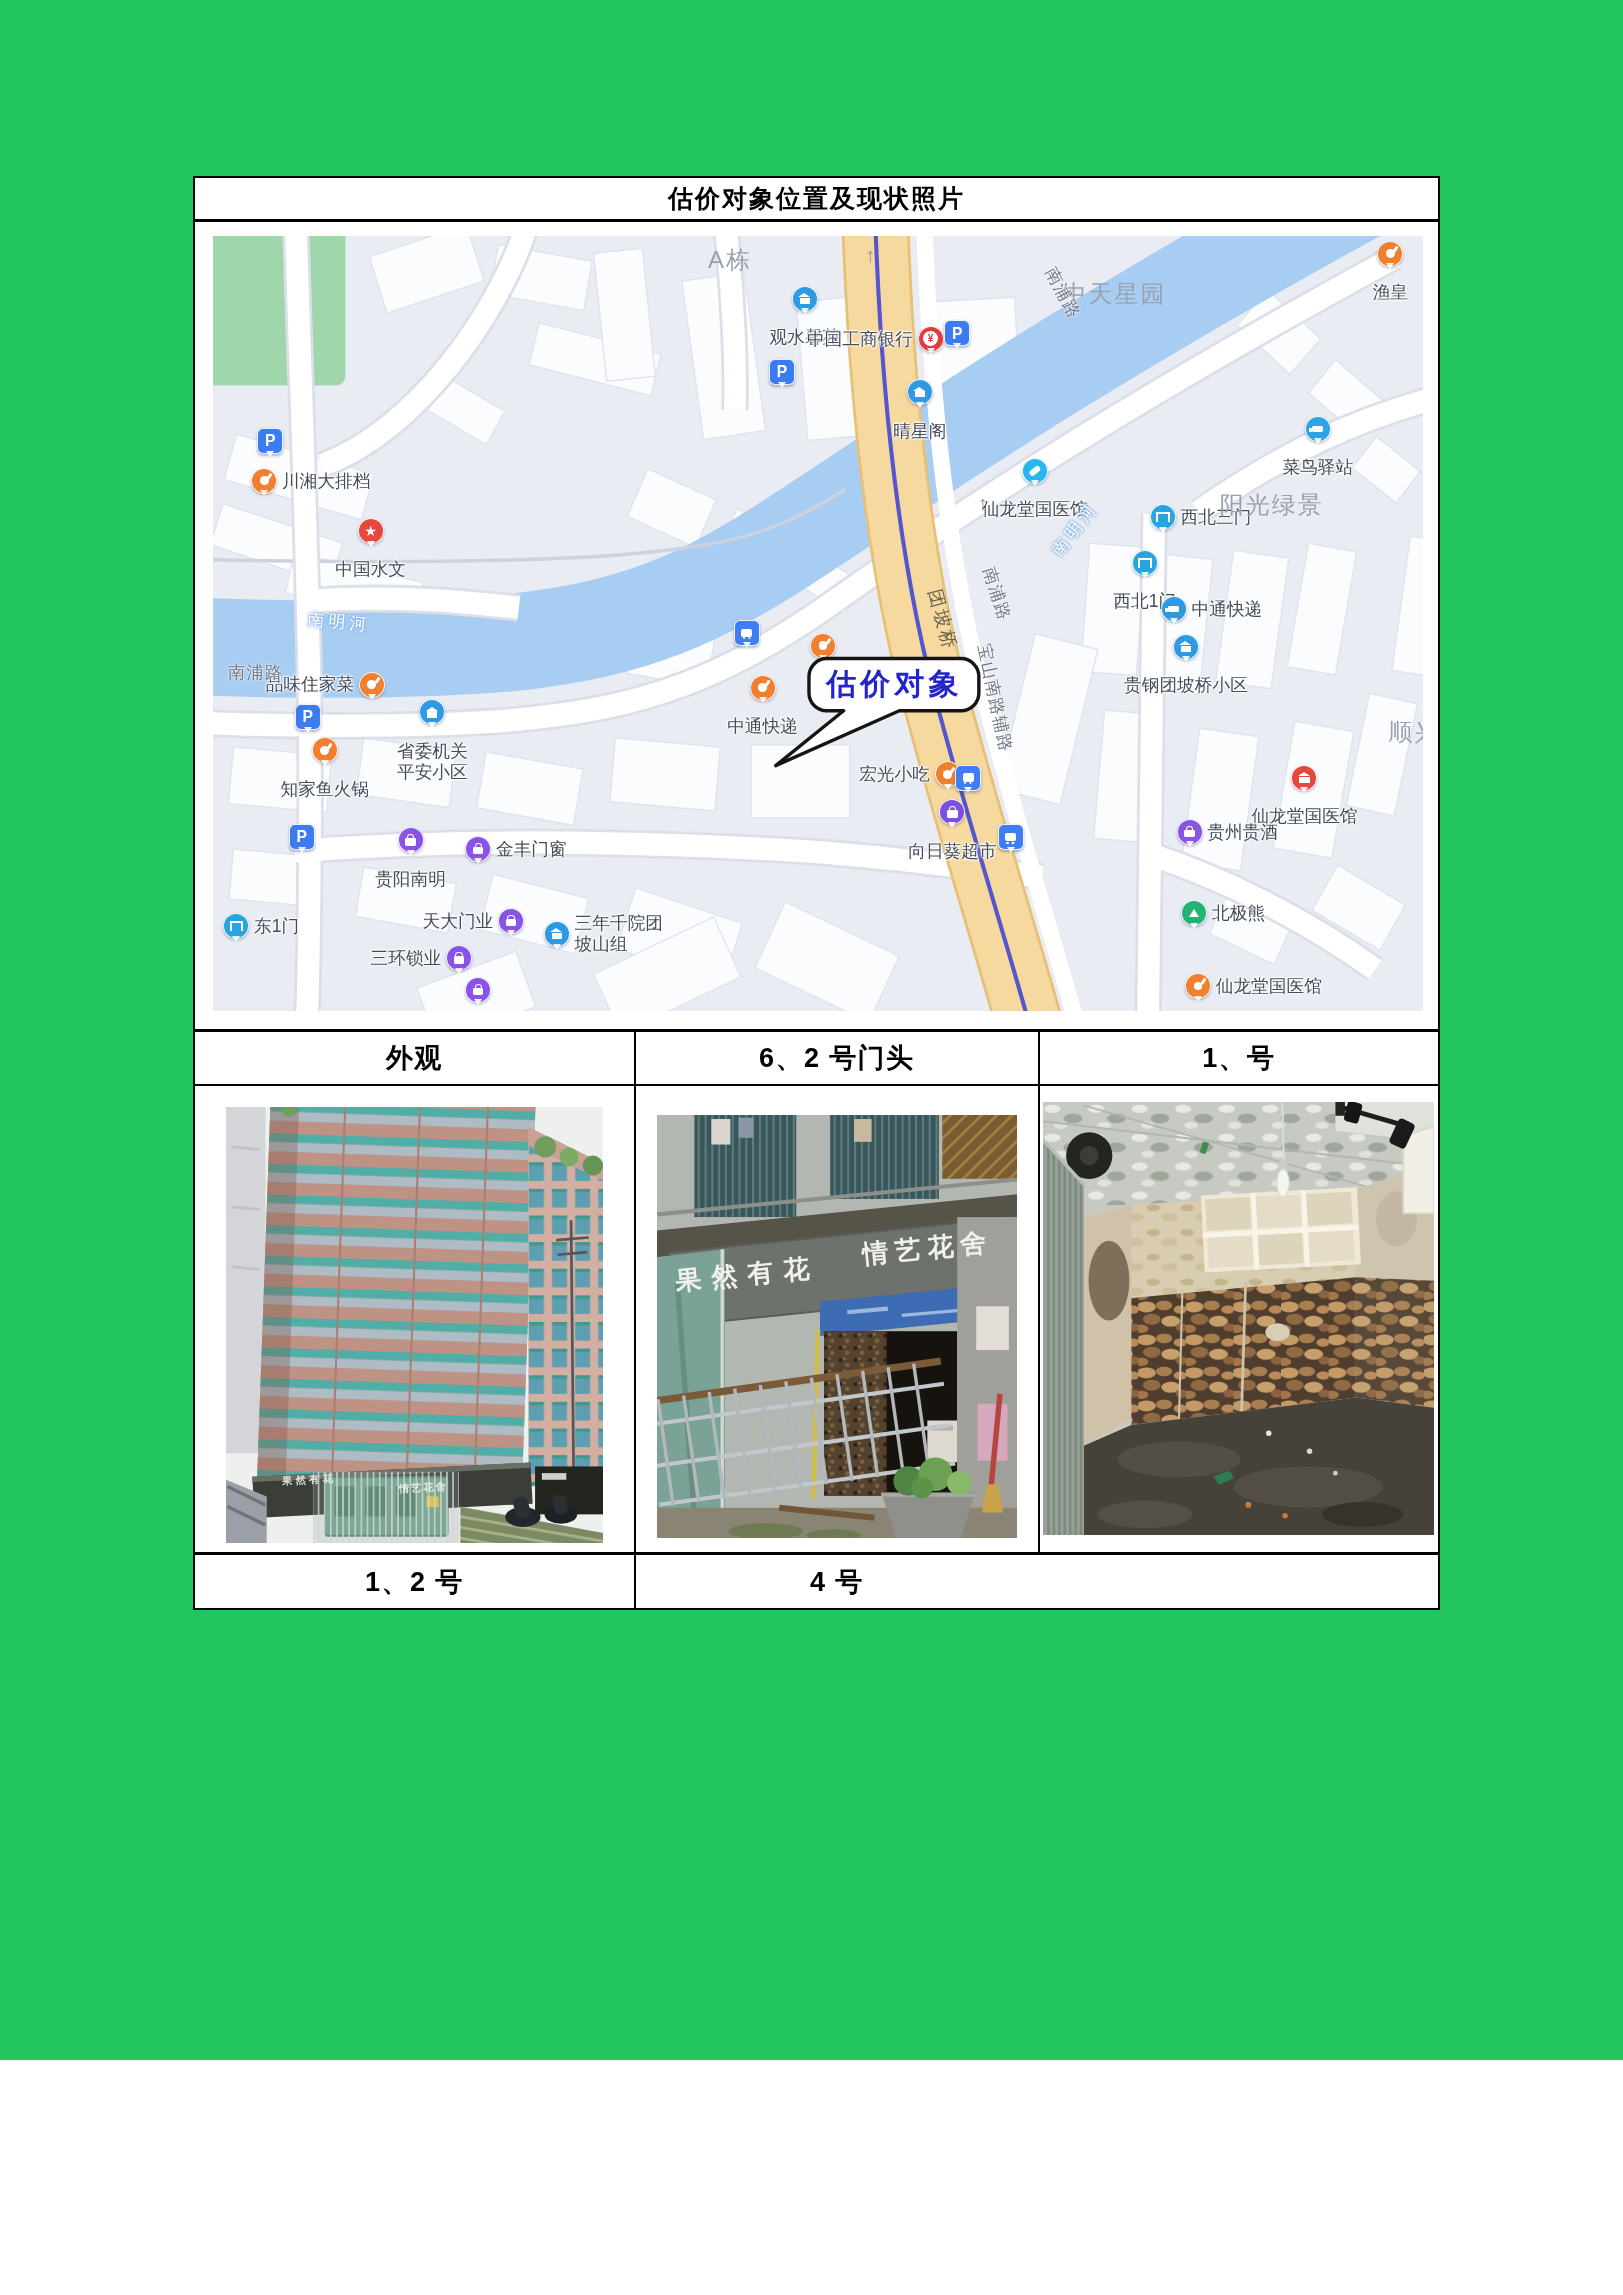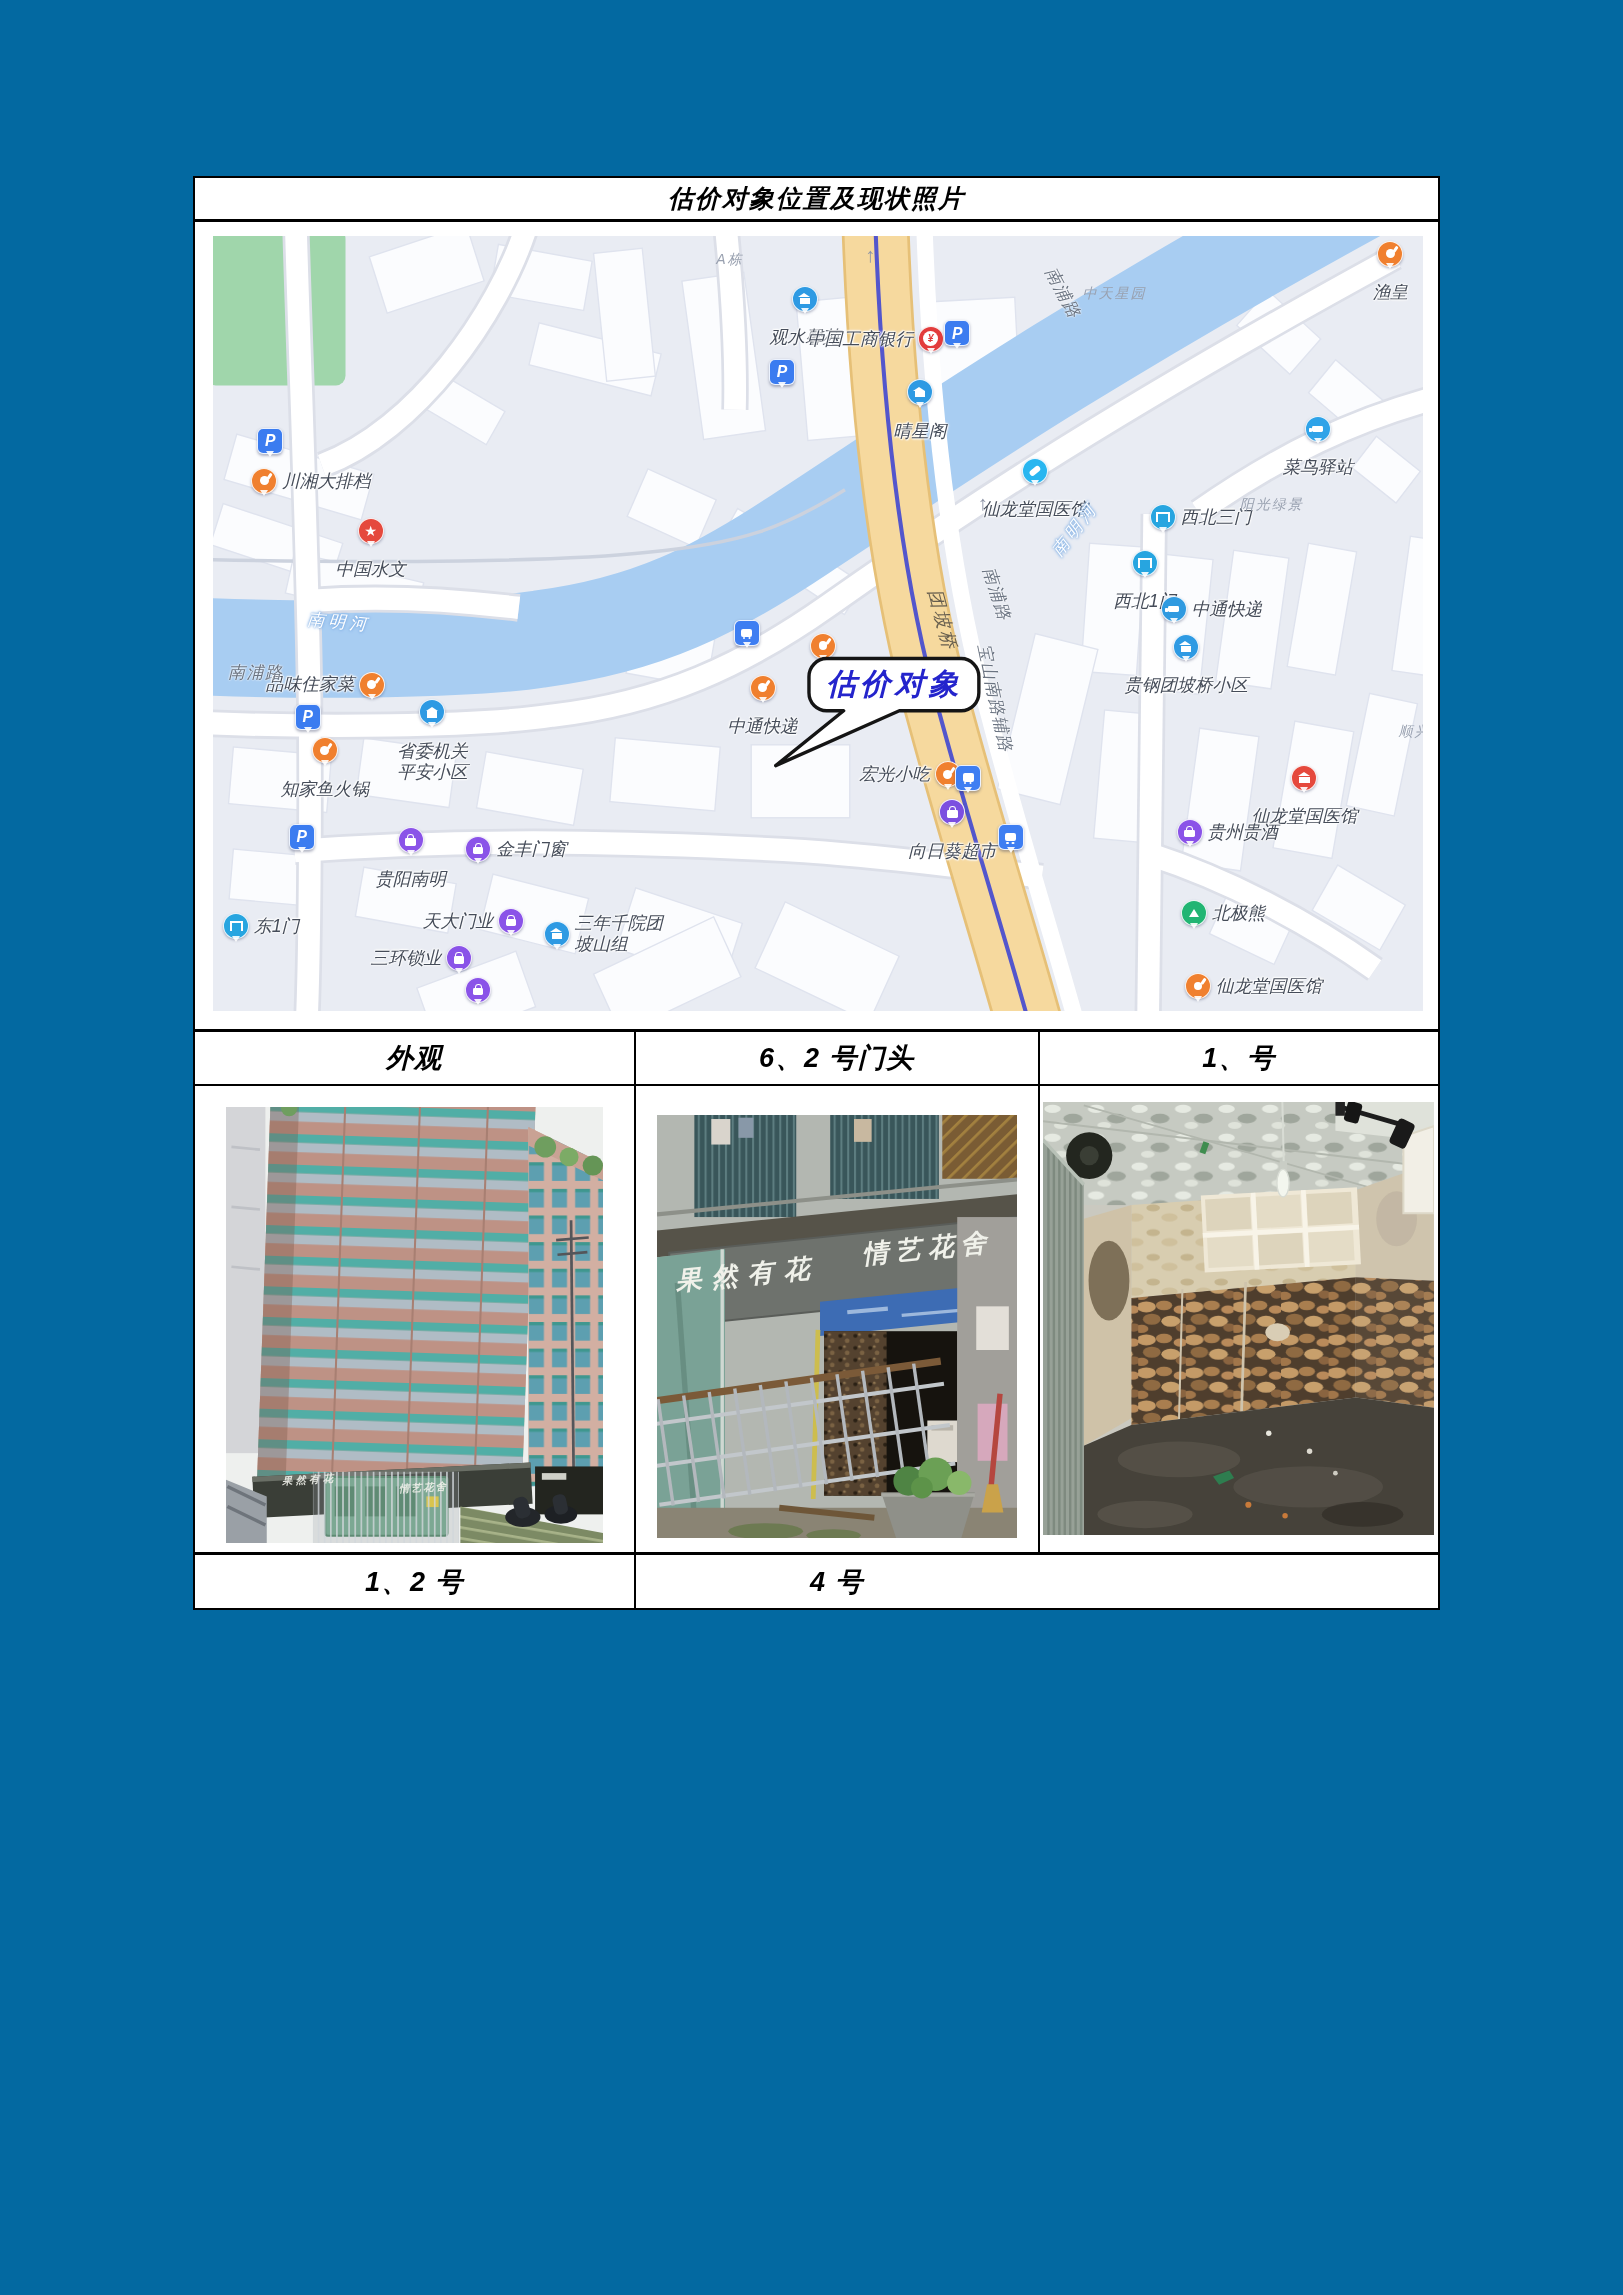--- a/index.html
+++ b/index.html
@@ -1,17 +1,17 @@
 <!DOCTYPE html>
 <html style="font-size:11px"><head>
 <meta charset="utf-8">
 <style>
   html,body{margin:0;padding:0;background:#ffffff;}
   body{font-family:"Liberation Sans","DejaVu Sans",sans-serif;color:#000;}
-  .page{position:relative;width:1623px;height:2295px;background:#0369a1;overflow:hidden;font-style:italic;}
+  .page{position:relative;width:1623px;height:2060px;background:#22c55e;overflow:hidden;}
 
   
   .report-table{position:absolute;left:193px;top:176px;width:1247px;border:2.7px solid #000;background:#fff;box-sizing:border-box;}
   .row{box-sizing:border-box;}
   .title-row{height:44px;border-bottom:3.4px solid #000;display:flex;align-items:center;justify-content:center;}
   .title-row .t{font-family:"Liberation Serif","DejaVu Serif",serif;font-weight:700;font-size:25px;letter-spacing:2px;}
   .map-row{height:810px;border-bottom:3.4px solid #000;padding:13.6px 15px 18.4px 18.4px;box-sizing:border-box;}
   .grid3{display:grid;grid-template-columns:35.3% 32.5% 32.2%;}
   .grid3 > div{box-sizing:border-box;}
   .grid3 > div + div{border-left:2px solid #000;}
@@ -51,21 +51,21 @@
   .ic-truck .g,.ic-horn .g{width:11px;height:6.1px;background:#fff;border-radius:1.4px;position:relative;}
   .ic-truck .g::before,.ic-horn .g::before{content:'';position:absolute;left:-3.4px;bottom:0;width:3.4px;height:4.1px;background:#fff;border-radius:0.7px;}
   .ic-tree .g{width:0;height:0;border-left:5.5px solid transparent;border-right:5.5px solid transparent;border-bottom:8.9px solid #fff;}
   .ic-bus .g{width:11px;height:8.2px;background:#fff;border-radius:2px;position:relative;}
   .ic-bus .g::before{content:'';position:absolute;bottom:-2.7px;left:1.4px;width:2.4px;height:2.4px;background:#fff;border-radius:50%;box-shadow:5.5px 0 0 #fff;}
   .plbl{position:absolute;font-size:17.7px;line-height:1.18;font-weight:500;color:#454c59;white-space:nowrap;text-align:center;
        text-shadow:0 0 2px #fff,0 0 2px #fff,0 0 3.4px #fff,0.7px 0.7px 1.4px #fff,-0.7px -0.7px 1.4px #fff;}
   .lp-b{top:27px;left:50%;transform:translateX(-50%);}
   .lp-r{left:17.7px;top:-1.4px;transform:translateY(-50%);text-align:left;}
   .lp-l{right:17.7px;top:-1.4px;transform:translateY(-50%);text-align:right;}
-  .area-lbl{position:absolute;transform:translate(-50%,-50%);font-size:14px;color:#99a1b0;letter-spacing:2px;white-space:nowrap;}
+  .area-lbl{position:absolute;transform:translate(-50%,-50%);font-size:24px;color:#99a1b0;letter-spacing:2px;white-space:nowrap;}
   .road-lbl{position:absolute;font-size:17px;color:#6b7482;white-space:nowrap;letter-spacing:1.4px;
        text-shadow:0 0 2px #fff,0 0 2px #fff;}
   .road-lbl.s-water{color:#fff;text-shadow:0 0 2px #8ab6e8,0 0 2.7px #8ab6e8,0 0 3.4px #7aa9e0;letter-spacing:4.1px;}
   .road-lbl.s-main{color:#675e4e;font-size:18.4px;letter-spacing:2.7px;text-shadow:0 0 2px #f6d99e,0 0 2.7px #f6d99e;}
   .map-arrow{position:absolute;transform:translate(-50%,-50%);color:#8d94a6;font-size:20.5px;font-weight:700;}
   .callout-text{position:absolute;left:56.3%;top:57.8%;transform:translate(-50%,-50%);
        font-family:"Liberation Serif","DejaVu Serif",serif;font-weight:700;font-size:30px;color:#2424cc;letter-spacing:4.1px;white-space:nowrap;}
 
   
   .photo{position:relative;overflow:hidden;background:#ddd;}

